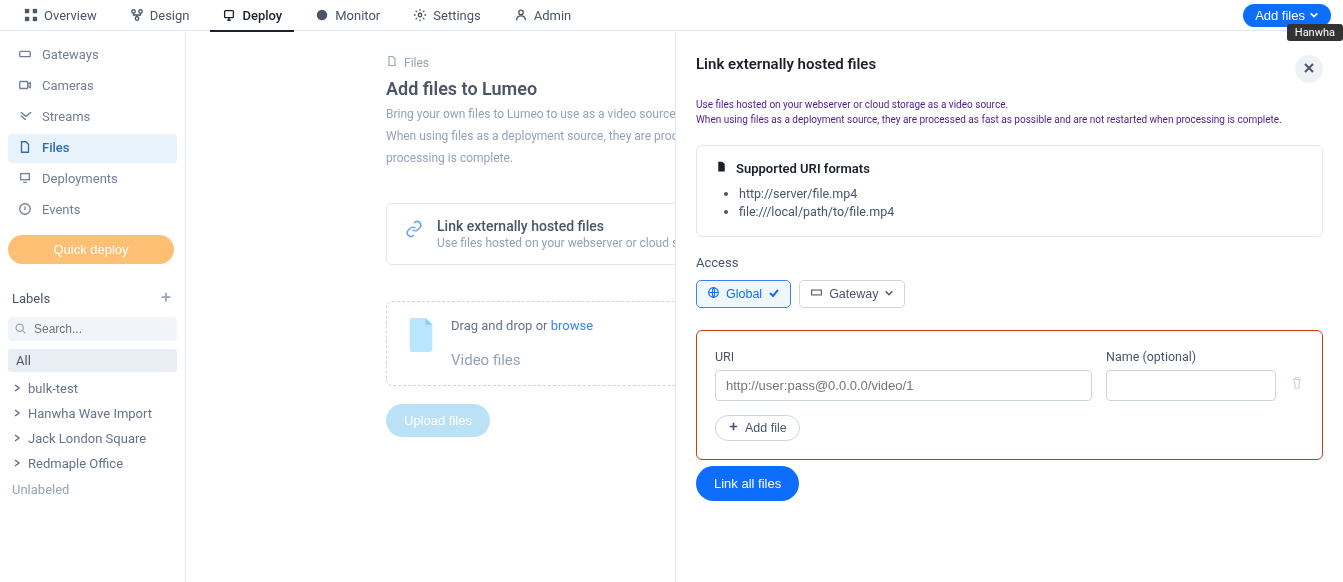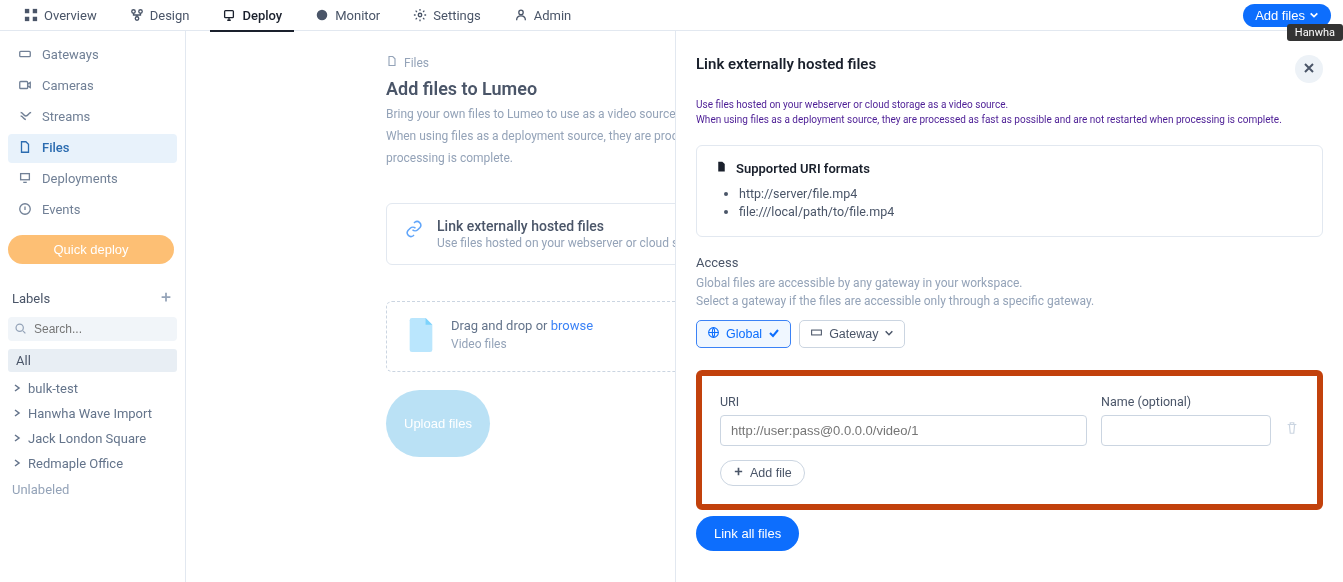--- a/index.html
+++ b/index.html
@@ -38,44 +38,44 @@
   
   .card-ext { margin-top:36px; border:1px solid #e2e8f0; border-radius:6px; padding:14px 18px; display:flex; gap:14px; align-items:flex-start; width: 420px;}
   .card-ext .icon { color:#60a5fa; margin-top:2px;}
   .card-ext-title { color:#4a5568; font-weight:500; font-size:14px;}
   .card-ext-sub { color:#94a3b8; font-size:12px; margin-top:2px;}
 
   .drop-card { margin-top:36px; border:1px dashed #cbd5e1; border-radius:6px; padding:16px 20px; display:flex; gap:16px; align-items:flex-start; width: 420px;}
   .drop-card .file-icon { color:#7dd3fc; }
   .drop-title { color:#64748b; font-size:13px;}
   .drop-title a { color:#3b82f6; text-decoration:none;}
-  .drop-sub { color:#94a3b8; font-size:12px; margin-top:4px;}
-
-  .upload-btn { margin-top:18px; background:#bae1f5; color:#fff; border:none; border-radius:999px; padding:26px 18px; font-size:13px; cursor:pointer;}
+  .drop-sub { color:#94a3b8; font-size:15px; margin-top:18px;}
+
+  .upload-btn { margin-top:18px; background:#bae1f5; color:#fff; border:none; border-radius:999px; padding:9px 18px; font-size:13px; cursor:pointer;}
 
   
   .drawer { position:absolute; top:31px; right:0; bottom:0; width: 668px; background:#fff; border-left:1px solid #e2e8f0; padding: 24px 20px; overflow:auto; z-index:100;}
   .drawer-head { display:flex; justify-content:space-between; align-items:flex-start;}
   .drawer h2 { font-size:15px; font-weight:600; color:#1a202c;}
   .drawer-close { width:28px; height:28px; border-radius:50%; background:#edf2f7; display:flex; align-items:center; justify-content:center; cursor:pointer; border:none; color:#4a5568;}
   .drawer-desc { color:#4c1d95; font-size:10px; margin-top:14px; line-height:1.5;}
   
   .formats-card { border:1px solid #e2e8f0; border-radius:6px; padding:14px 18px; margin-top:18px;}
   .formats-title { display:flex; align-items:center; gap:8px; font-weight:600; color:#1a202c; font-size:13px;}
   .formats-card ul { margin:10px 0 0 24px; color:#4a5568; font-size:12.5px;}
   .formats-card li { margin:3px 0;}
 
   .access-sec { margin-top:18px;}
   .access-title { color:#4a5568; font-size:13px; margin-bottom:4px;}
   .access-desc { color:#94a3b8; font-size:12px; line-height:1.5;}
   .pills { display:flex; gap:8px; margin-top:10px;}
   .pill { border:1px solid #cbd5e1; border-radius:5px; padding:5px 10px; display:flex; align-items:center; gap:6px; font-size:12.5px; cursor:pointer; color:#4a5568; background:#fff;}
   .pill.selected { border-color:#3b82f6; color:#0d6efd; background:#f0f7ff;}
 
-  .uri-card { border:6px solid #c2410c; border-radius:6px; padding:18px; margin-top:22px;}
+  .uri-card { border:1px solid #c2410c; border-radius:6px; padding:18px; margin-top:22px;}
   .row { display:flex; gap:14px; align-items:flex-end;}
   .field { display:flex; flex-direction:column; gap:6px;}
   .field label { font-size:12.5px; color:#4a5568;}
   .field input { border:1px solid #cbd5e1; border-radius:4px; padding:7px 10px; font-size:13px; color:#4a5568;}
   .uri-field { flex:1;}
   .name-field input { width:170px;}
   .trash { color:#cbd5e1; cursor:pointer; margin-bottom:8px;}
   .add-file-pill { margin-top:14px; border:1px solid #cbd5e1; border-radius:999px; padding:5px 12px; display:inline-flex; align-items:center; gap:6px; font-size:12.5px; cursor:pointer; background:#fff; color:#4a5568;}
   .link-all-btn { margin-top:6px; background:#0d6efd; color:#fff; border:none; border-radius:999px; padding:10px 18px; font-size:13px; cursor:pointer;}
 
@@ -302,24 +302,20 @@
       <span>Supported URI formats</span>
     </div>
     <ul>
       <li>http://server/file.mp4</li>
       <li>file:///local/path/to/file.mp4</li>
     </ul>
   </div>
 
   <div class="access-sec">
     <div class="access-title">Access</div>
-    <div class="access-desc">
-      <div>Global files are accessible by any gateway in your workspace.</div>
-      <div>Select a gateway if the files are accessible only through a specific gateway.</div>
-    </div>
     <div class="pills">
       <button class="pill selected">
         <span><svg width="13" height="13" viewBox="0 0 16 16" fill="none" stroke="currentColor" stroke-width="1.3">
               <circle cx="8" cy="8" r="6"></circle>
               <path d="M2 8h12M8 2c2 2 2 10 0 12M8 2c-2 2-2 10 0 12"></path>
             </svg></span>
         <span>Global</span>
         <span><svg width="12" height="12" viewBox="0 0 12 12" fill="none" stroke="currentColor" stroke-width="2">
               <path d="M2 6l3 3 5-6"></path>
             </svg></span>

